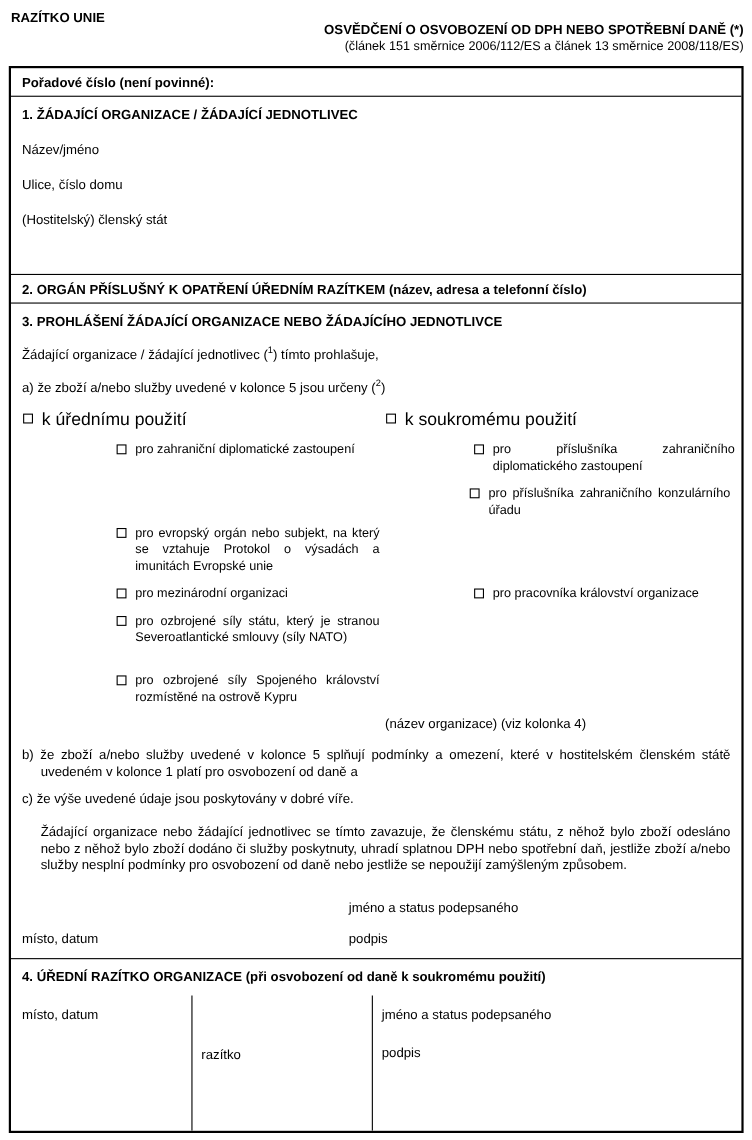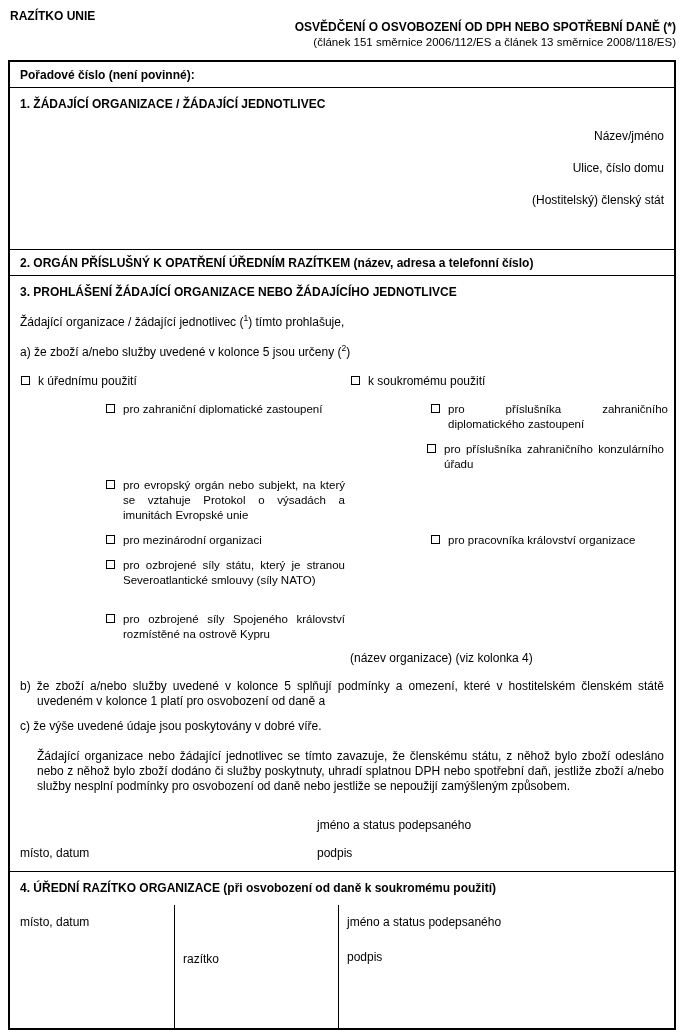--- a/index.html
+++ b/index.html
@@ -17,34 +17,34 @@
   .hdr-sub { font-size:11.5px; }
 
   .form { position:absolute; left:8px; top:60px; width:668px; height:970px; border:2px solid #000; background:#fff; }
   .row { width:100%; border-bottom:1px solid #000; overflow:hidden; position:relative; }
 
   .r-serial { height:26px; }
   .r-serial .lbl { display:block; padding:6px 10px 0 10px; font-weight:bold; }
 
   .r-sec1 { height:162px; }
   .r-sec1 .sec-title { padding:9px 10px 0 10px; font-weight:bold; }
-  .r-sec1 .field { margin:17px 10px 0 10px;text-align:right; }
+  .r-sec1 .field { margin:17px 10px 0 10px; }
 
   .r-sec2 { height:26px; }
   .r-sec2 .sec-title { padding:6px 10px 0 10px; font-weight:bold; }
 
   .r-sec3 { height:596px; }
   .r-sec3 .sec-title { padding:9px 10px 0 10px; font-weight:bold; }
   .line { margin:15px 10px 0 10px; }
   sup { font-size:8.5px; vertical-align:super; line-height:0; }
 
   .options { position:relative; height:275px; margin-top:9px; }
   .opt { position:absolute; padding-left:18px; }
   .opt-label { display:block; text-align:justify; font-size:11.5px; line-height:15px; }
-  .opt-main .opt-label { font-size:12px; text-align:left; }
+  .opt-main .opt-label { font-size:16px; text-align:left; }
   .cb { position:absolute; left:1px; top:2px; width:9px; height:9px; border:1px solid #000; background:#fff; }
 
   .org-note { margin:7px 10px 0 340px; }
 
   .para { margin:13px 10px 0 10px; padding-left:17px; text-indent:-17px; text-align:justify; }
   .para-c { margin-top:10px; }
   .undertaking { margin:15px 10px 0 10px; padding-left:17px; text-align:justify; }
 
   .signer-abs { position:absolute; left:307px; top:542px; }
   .placerow { position:absolute; left:0; top:570px; width:100%; }

